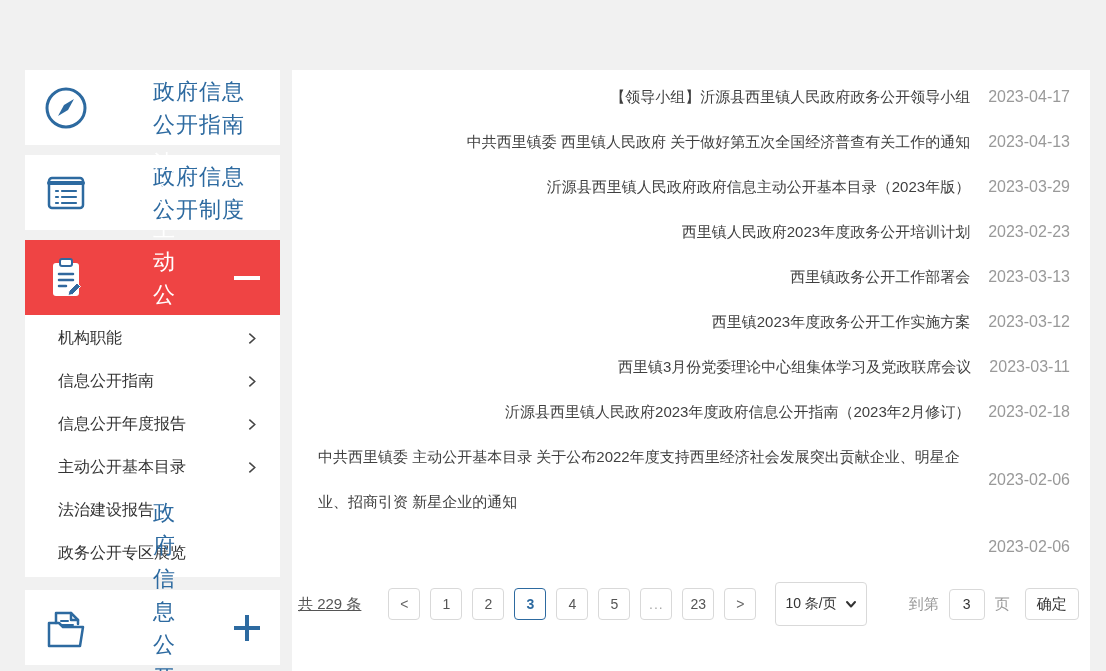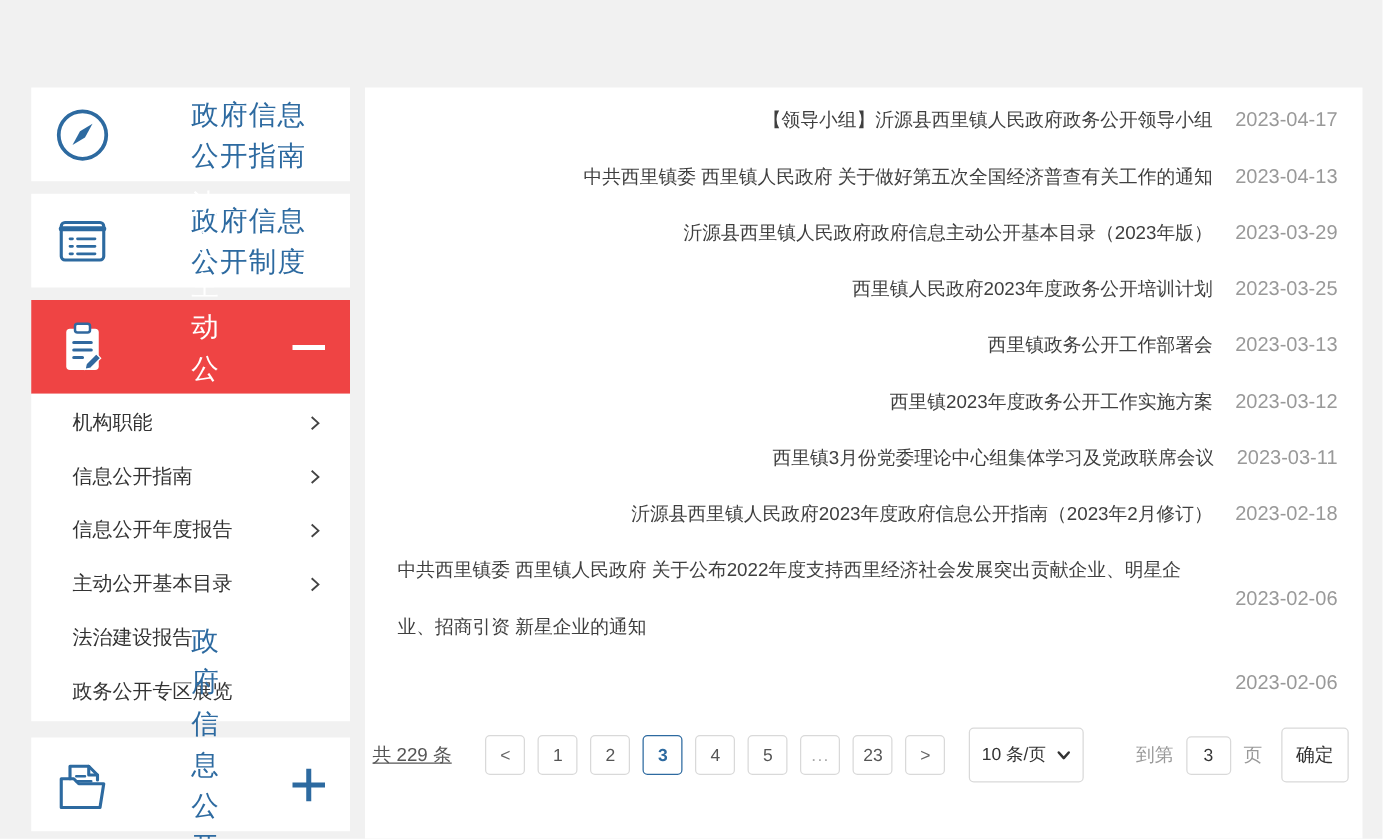--- a/index.html
+++ b/index.html
@@ -69,21 +69,21 @@
   }
   .page-size-select .chev-down { margin-left:8px; display:flex; align-items:center; }
   .goto-group { display:flex; align-items:center; margin-left:42px; }
   .goto-text { color:#999; font-size:15px; }
   .goto-input {
     width:36px; height:31px; border:1px solid #d9d9d9; border-radius:4px;
     text-align:center; font-size:14px; color:#333; margin:0 10px;
     font-family:"Liberation Sans","DejaVu Sans",sans-serif;
   }
   .confirm-btn {
-    margin-left:15px; height:44px; padding:1px 11px; border:1px solid #d9d9d9;
+    margin-left:15px; height:32px; padding:1px 11px; border:1px solid #d9d9d9;
     border-radius:4px; background:#fff; font-size:15px; color:#333; cursor:pointer;
     font-family:"Liberation Sans","DejaVu Sans",sans-serif;
   }
 </style>
 </head>
 <body>
 
 <div class="sidebar">
 
   <div class="side-card mb10">
@@ -203,40 +203,40 @@
     <div class="row">
       <span class="row-title">中共西里镇委 西里镇人民政府 关于做好第五次全国经济普查有关工作的通知</span>
       <span class="row-date">2023-04-13</span>
     </div>
     <div class="row">
       <span class="row-title">沂源县西里镇人民政府政府信息主动公开基本目录（2023年版）</span>
       <span class="row-date">2023-03-29</span>
     </div>
     <div class="row">
       <span class="row-title">西里镇人民政府2023年度政务公开培训计划</span>
-      <span class="row-date">2023-03-25</span>
+      <span class="row-date">2023-02-23</span>
     </div>
     <div class="row">
       <span class="row-title">西里镇政务公开工作部署会</span>
       <span class="row-date">2023-03-13</span>
     </div>
     <div class="row">
       <span class="row-title">西里镇2023年度政务公开工作实施方案</span>
       <span class="row-date">2023-03-12</span>
     </div>
     <div class="row">
       <span class="row-title">西里镇3月份党委理论中心组集体学习及党政联席会议</span>
       <span class="row-date">2023-03-11</span>
     </div>
     <div class="row">
       <span class="row-title">沂源县西里镇人民政府2023年度政府信息公开指南（2023年2月修订）</span>
       <span class="row-date">2023-02-18</span>
     </div>
     <div class="row">
-      <span class="row-title">中共西里镇委 西里镇人民政府 关于公布2022年度支持西里经济社会发展突出贡献企业、明星企业、招商引资 新星企业的通知</span>
+      <span class="row-title">中共西里镇委 主动公开基本目录 关于公布2022年度支持西里经济社会发展突出贡献企业、明星企业、招商引资 新星企业的通知</span>
       <span class="row-date">2023-02-06</span>
     </div>
     <div class="row">
       <span class="row-date">2023-02-06</span>
     </div>
   </div>
 
   <div class="pagination">
     <span class="total-label">共 229 条</span>
     <button class="pg-btn pg-arrow">&lt;</button>

